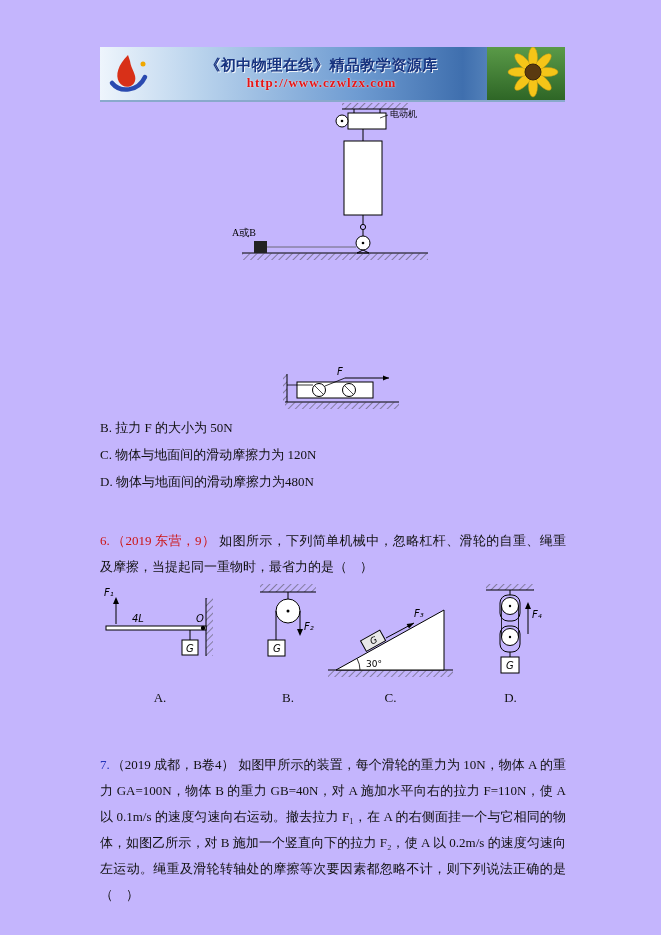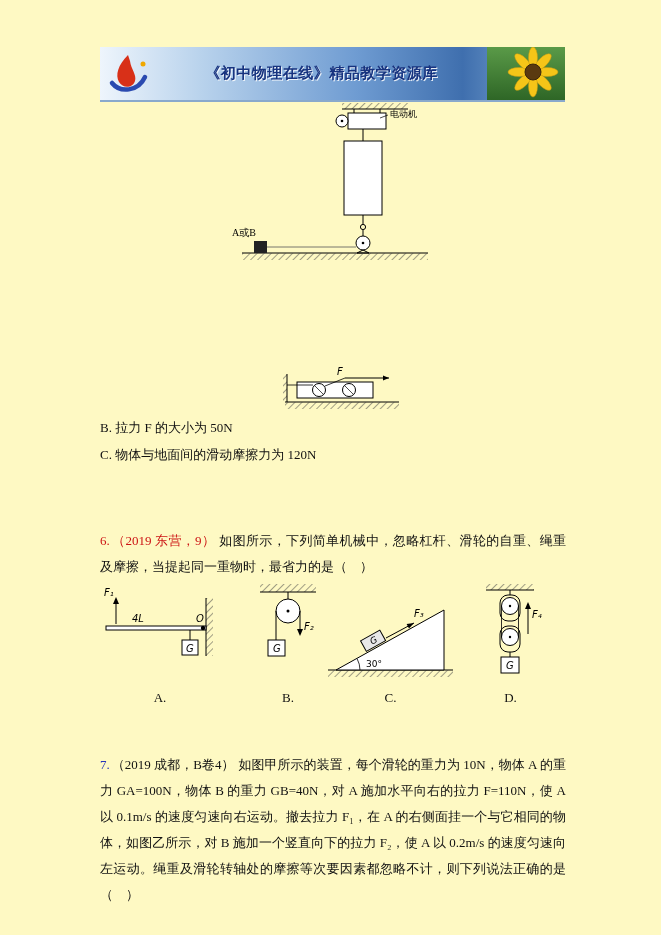--- a/index.html
+++ b/index.html
@@ -1,20 +1,20 @@
 <!DOCTYPE html>
 <html><head>
 <meta charset="utf-8">
 <style>
   html,body{margin:0;padding:0;}
   body{
     width:661px;height:935px;position:relative;background:#ffffff;overflow:hidden;
     font-family:"Liberation Serif","DejaVu Serif",serif;color:#111;
   }
-  .page{position:absolute;inset:0;background:#fef9c3;padding-left:28px;}
+  .page{position:absolute;inset:0;background:#c4b5fd;padding-left:28px;}
 
   
   .banner{
     position:absolute;left:100px;top:47px;width:465px;height:53px;
     background:linear-gradient(90deg,#eef5fc 0%,#b8d2ec 22%,#6f9cd2 55%,#3f6fae 78%,#8fb6dc 100%);
     display:flex;align-items:center;border-bottom:2px solid #89a9cc;
   }
   .logo-wrap{width:56px;height:53px;display:flex;align-items:center;justify-content:center;flex:0 0 auto;}
   .banner-center{flex:1;text-align:center;line-height:1.25;}
   .banner-title{font-size:15px;font-weight:bold;color:#17337f;letter-spacing:.5px;
@@ -59,20 +59,21 @@
   <div class="banner">
     <div class="logo-wrap">
       <svg width="48" height="46" viewBox="0 0 48 46">
         <path d="M24,4 C14,14 11,24 15,31 C19,38 29,37 31,30 C33,24 27,18 26,10 Z" fill="#d83018"></path>
         <path d="M8,32 C16,42 34,41 41,26" stroke="#2a4ab0" stroke-width="4.5" fill="none" stroke-linecap="round"></path>
         <circle cx="39" cy="13" r="2.5" fill="#f0a800"></circle>
       </svg>
     </div>
     <div class="banner-center">
       <div class="banner-title">《初中物理在线》精品教学资源库</div>
+      <div class="banner-url">http://www.czwlzx.com</div>
     </div>
     <div class="sunflower-wrap">
       <svg width="78" height="53" viewBox="0 0 78 53">
         <defs>
           <linearGradient id="gbg" x1="0" y1="0" x2="0" y2="1">
             <stop offset="0" stop-color="#5a9a48"></stop>
               <stop offset="1" stop-color="#2e6626"></stop>
           </linearGradient>
         </defs>
         <rect width="78" height="53" fill="url(#gbg)"></rect>
@@ -146,20 +147,21 @@
     <line x1="4" y1="21" x2="30" y2="21" stroke="#000" stroke-width="0.8"></line>
     <line x1="42" y1="22" x2="62" y2="14" stroke="#000" stroke-width="0.8"></line>
     <line x1="62" y1="14" x2="106" y2="14" stroke="#000"></line>
     <path d="M106,14 l-6,-2.5 l0,5 z" fill="#000"></path>
     <text x="54" y="11" font-size="10" font-style="italic">F</text>
   </svg>
 
   <div class="options">
     <div class="option">B. 拉力 F 的大小为 50N</div>
     <div class="option">C. 物体与地面间的滑动摩擦力为 120N</div>
+    <div class="option">D. 物体与地面间的滑动摩擦力为480N</div>
   </div>
 
   <p class="para" id="q6-para">
     <span class="q-num red">6.</span><span class="q-src red">（2019 东营，9）</span><span>如图所示，下列简单机械中，忽略杠杆、滑轮的自重、绳重及摩擦，当提起同一重物时，最省力的是（　）</span>
   </p>
 
   <div class="figrow">
 
     <div class="figbox" id="figbox-a">
       <svg width="120" height="100" viewBox="0 0 120 100">

